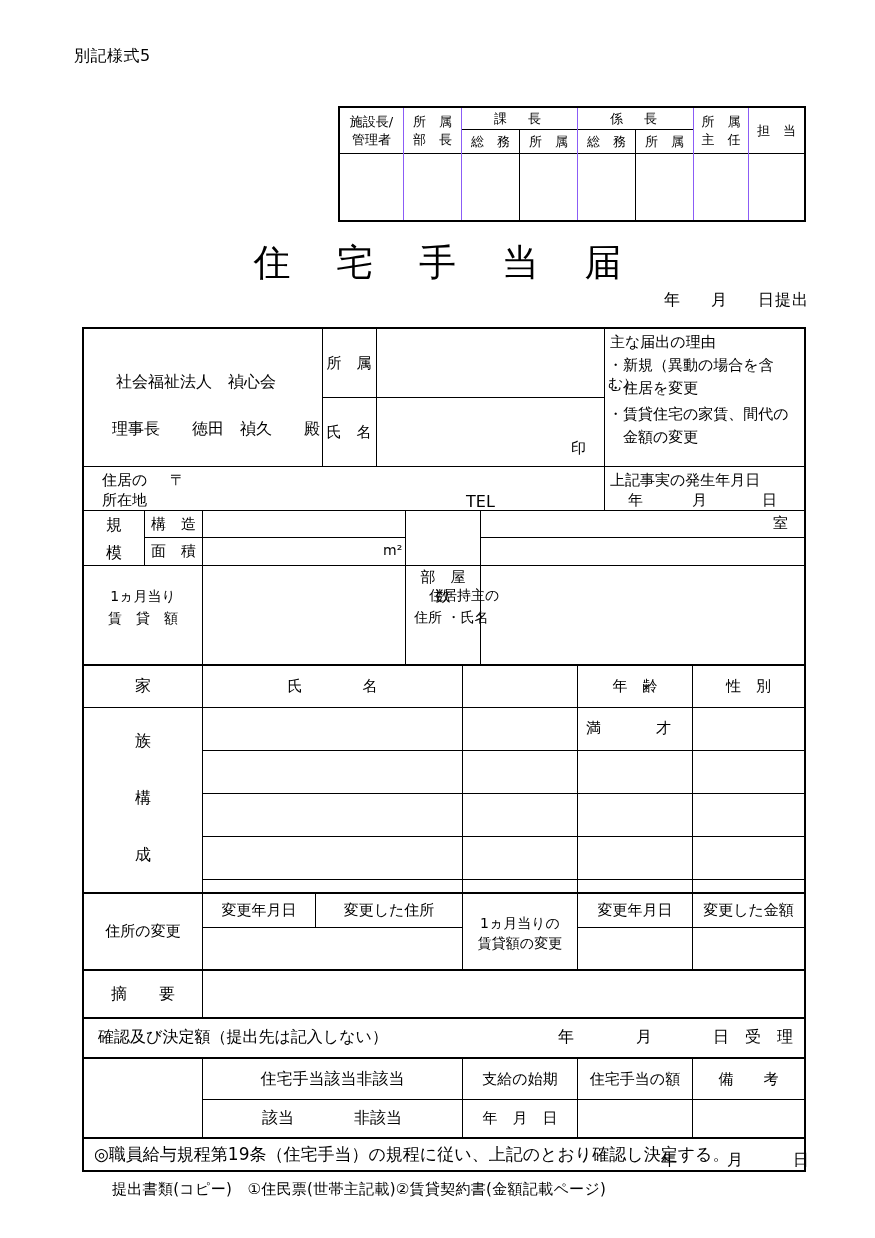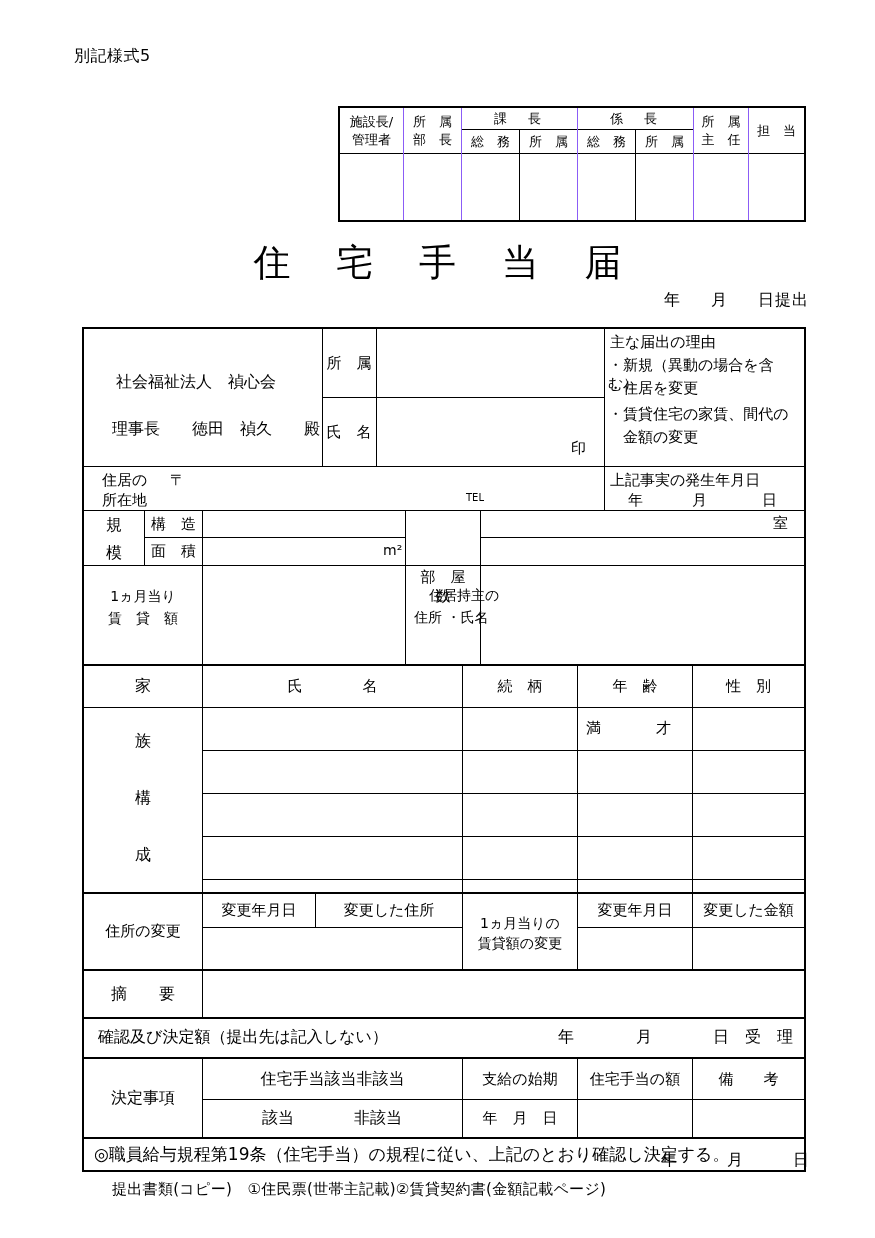--- a/index.html
+++ b/index.html
@@ -122,21 +122,21 @@
 
   
   .hline { position: absolute; background: #000; height: 1px; }
   .vline { position: absolute; background: #000; width: 1px; }
   .hline2 { position: absolute; background: #000; height: 2px; }
 
   .txt {
     position: absolute;
     box-sizing: border-box;
   }
-  .f13 { font-size: 10px; }
+  .f13 { font-size: 16px; }
   .f14 { font-size: 14px; }
   .f15 { font-size: 15px; }
   .f16 { font-size: 16px; }
   .f17 { font-size: 17px; }
 
   
   #submit-docs {
     position: absolute;
     left: 112px;
     top: 1180px;
@@ -311,21 +311,20 @@
   <div class="txt f14" style="left:330px; top:258px;margin-left:15px;">住居持主の</div>
   <div class="txt f14" style="left:330px; top:280px;">住所 ・氏名</div>
   <div class="txt" style="left:398px; top:238px; width:320px; height:96px;"></div>
 
   <div class="txt f16 ctr" style="left:0; top:345px; width:118px; height:24px;">家</div>
   <div class="txt f16 ctr" style="left:0; top:400px; width:118px; height:24px;">族</div>
   <div class="txt f16 ctr" style="left:0; top:457px; width:118px; height:24px;">構</div>
   <div class="txt f16 ctr" style="left:0; top:514px; width:118px; height:24px;">成</div>
 
   <div class="txt f15 ctr" style="left:119px; top:336px; width:259px; height:42px;">氏　　　　名</div>
-  <div class="txt f15 ctr" style="left:379px; top:336px; width:114px; height:42px;">続　柄</div>
   <div class="txt f15 ctr" style="left:609px; top:336px; width:111px; height:42px;">性　別</div>
   <div class="txt f15 ctr" style="left:494px; top:336px; width:114px; height:42px;">年　齢</div>
 
   <div class="txt f15" style="left:502px; top:390px;">満</div>
   <div class="txt f15" style="left:572px; top:390px;">才</div>
 
   <div class="txt" style="left:119px; top:379px; width:259px; height:42px;"></div>
   <div class="txt" style="left:379px; top:379px; width:114px; height:42px;"></div>
   <div class="txt" style="left:494px; top:379px; width:114px; height:42px;"></div>
   <div class="txt" style="left:609px; top:379px; width:111px; height:42px;"></div>
@@ -364,21 +363,20 @@
 
   <div class="txt f16 ctr" style="left:0; top:642px; width:118px; height:46px;">摘　　要</div>
   <div class="txt" style="left:119px; top:642px; width:601px; height:46px;"></div>
 
   <div class="txt f16" style="left:14px; top:698px;">確認及び決定額（提出先は記入しない）</div>
   <div class="txt f16" style="left:474px; top:698px;">年</div>
   <div class="txt f16" style="left:552px; top:698px;">月</div>
   <div class="txt f16" style="left:629px; top:698px;">日</div>
   <div class="txt f16" style="left:661px; top:698px;">受　理</div>
 
-  <div class="txt f16 ctr" style="left:0; top:730px; width:118px; height:78px;">決定事項</div>
   <div class="txt f16 ctr" style="left:119px; top:730px; width:259px; height:40px;">住宅手当該当非該当</div>
   <div class="txt f15 ctr" style="left:379px; top:730px; width:114px; height:40px;">支給の始期</div>
   <div class="txt f15 ctr" style="left:494px; top:730px; width:114px; height:40px;">住宅手当の額</div>
   <div class="txt f15 ctr" style="left:609px; top:730px; width:111px; height:40px;">備　　考</div>
 
   <div class="txt f16" style="left:178px; top:779px;">該当</div>
   <div class="txt f16" style="left:270px; top:779px;">非該当</div>
   <div class="txt f15 ctr" style="left:379px; top:771px; width:114px; height:37px;">年　月　日</div>
   <div class="txt" style="left:494px; top:771px; width:114px; height:37px;"></div>
   <div class="txt" style="left:609px; top:771px; width:111px; height:37px;"></div>

